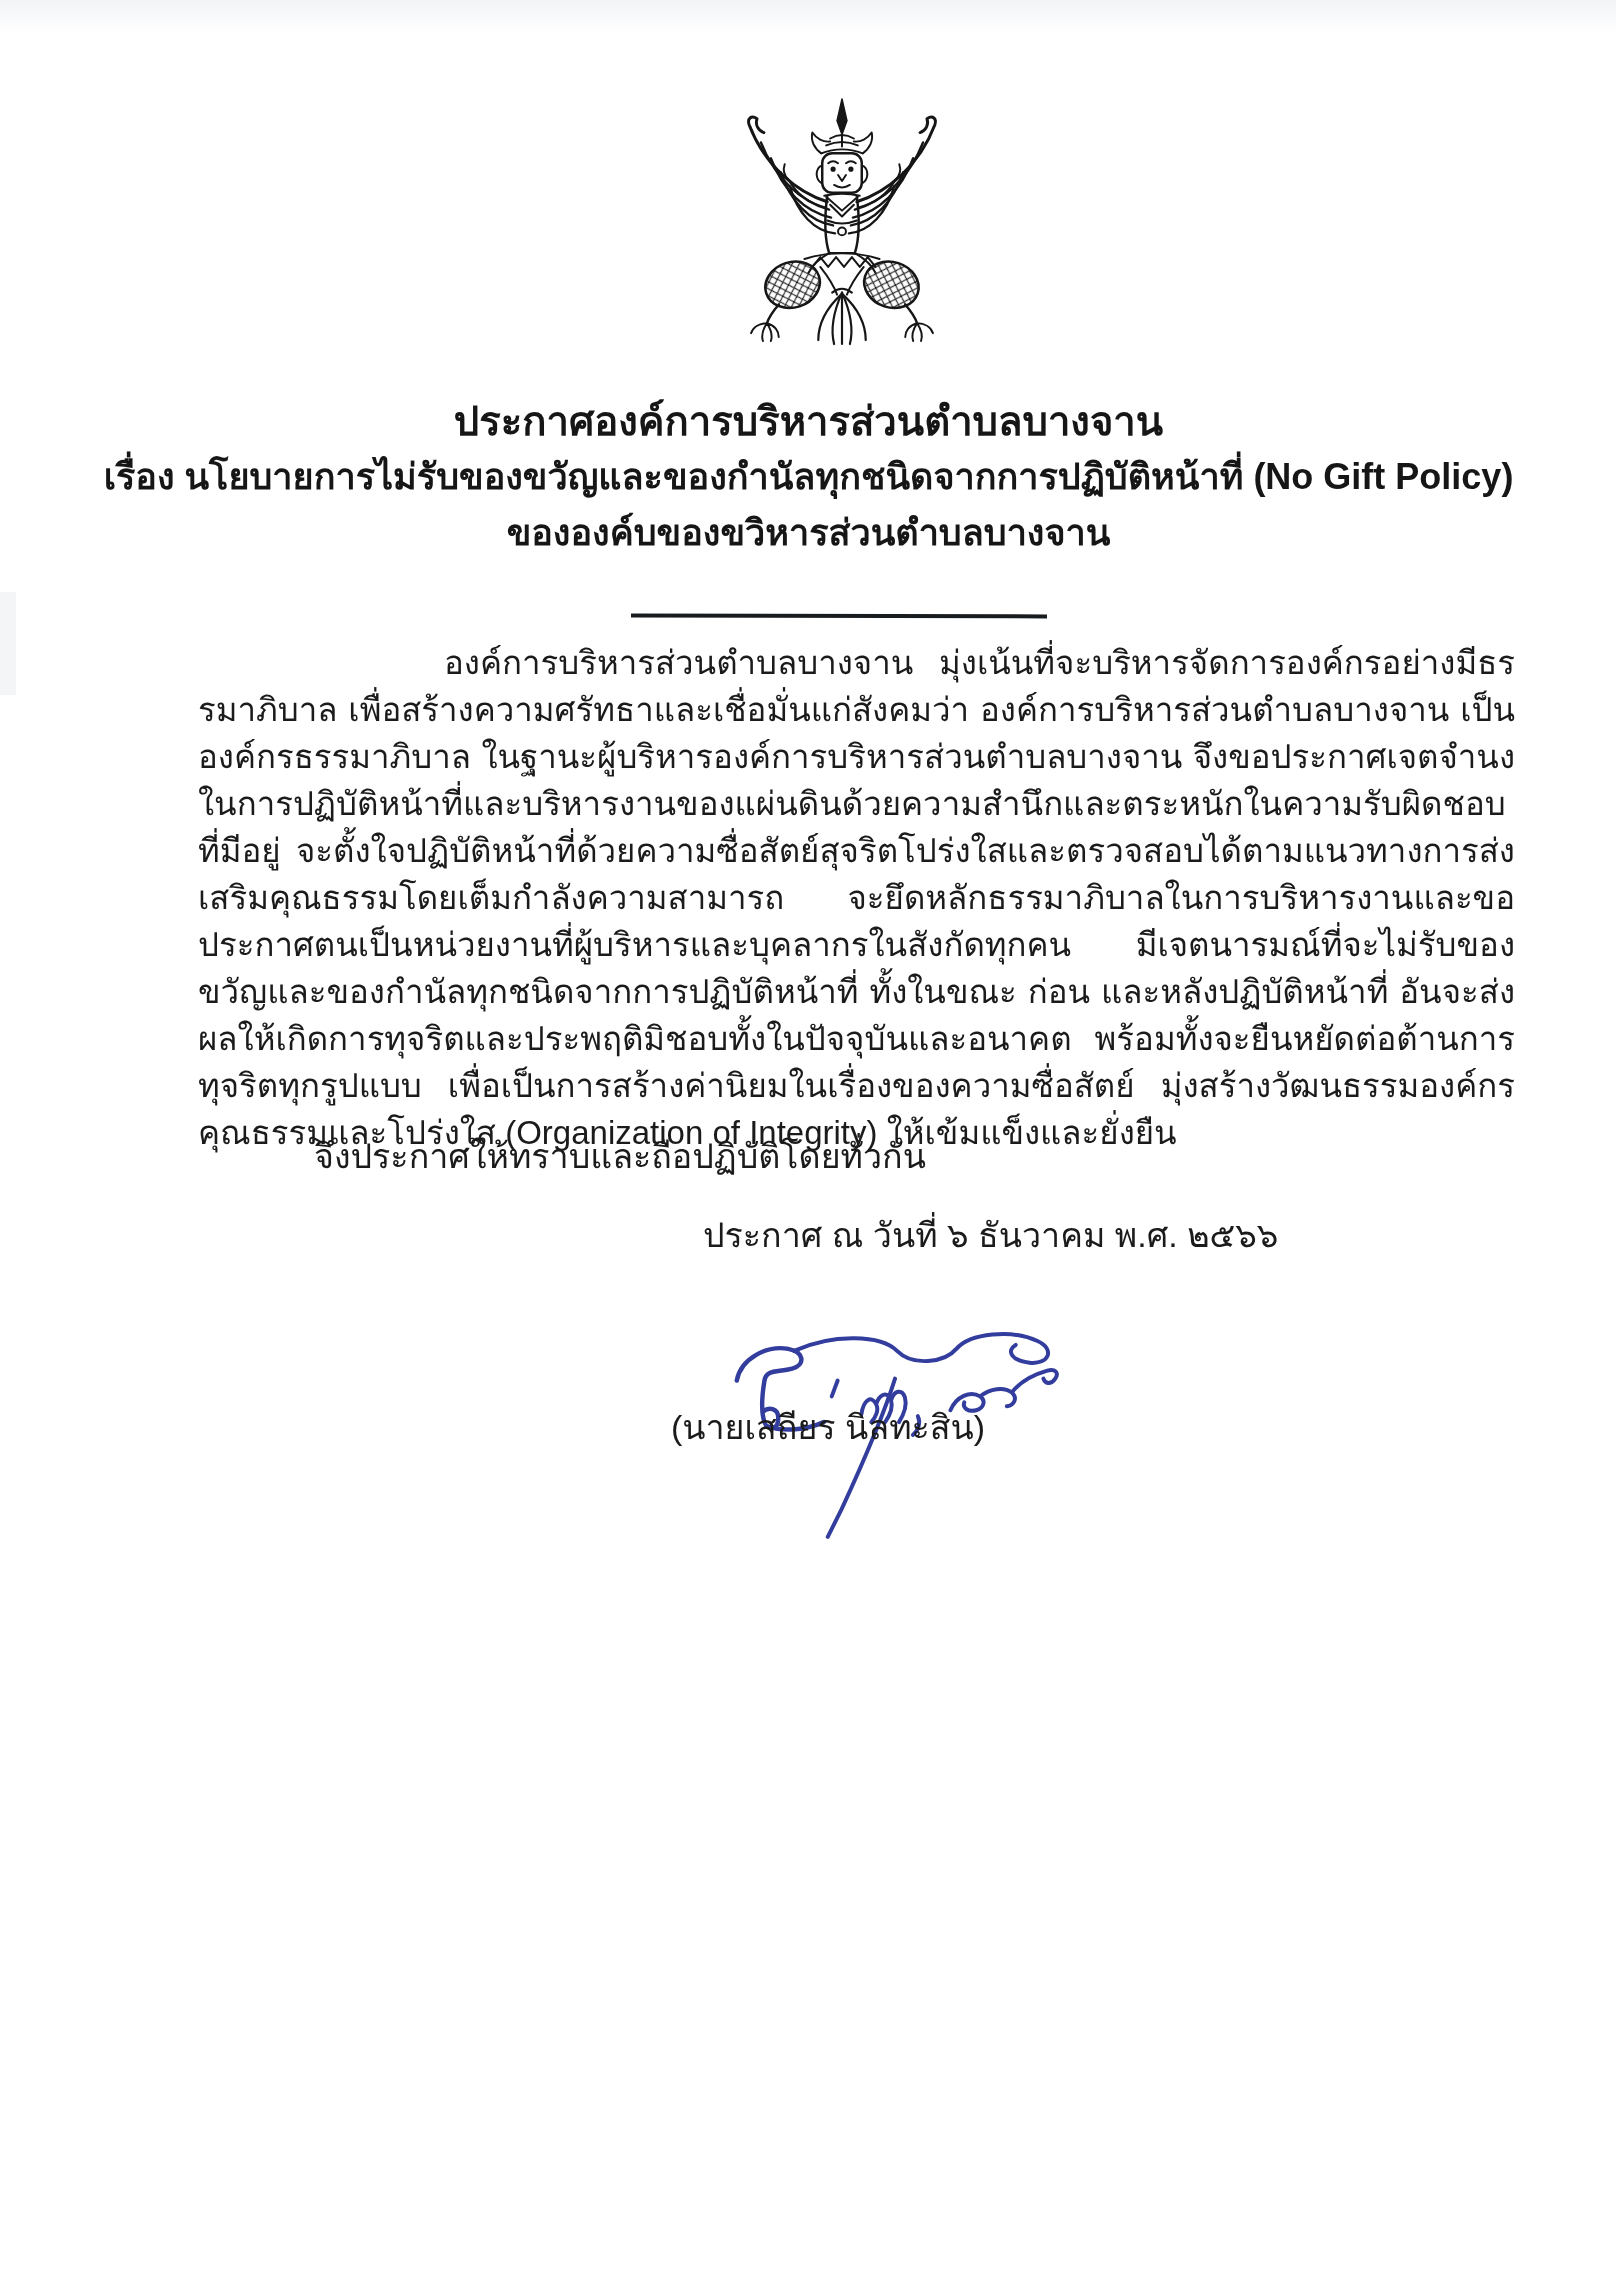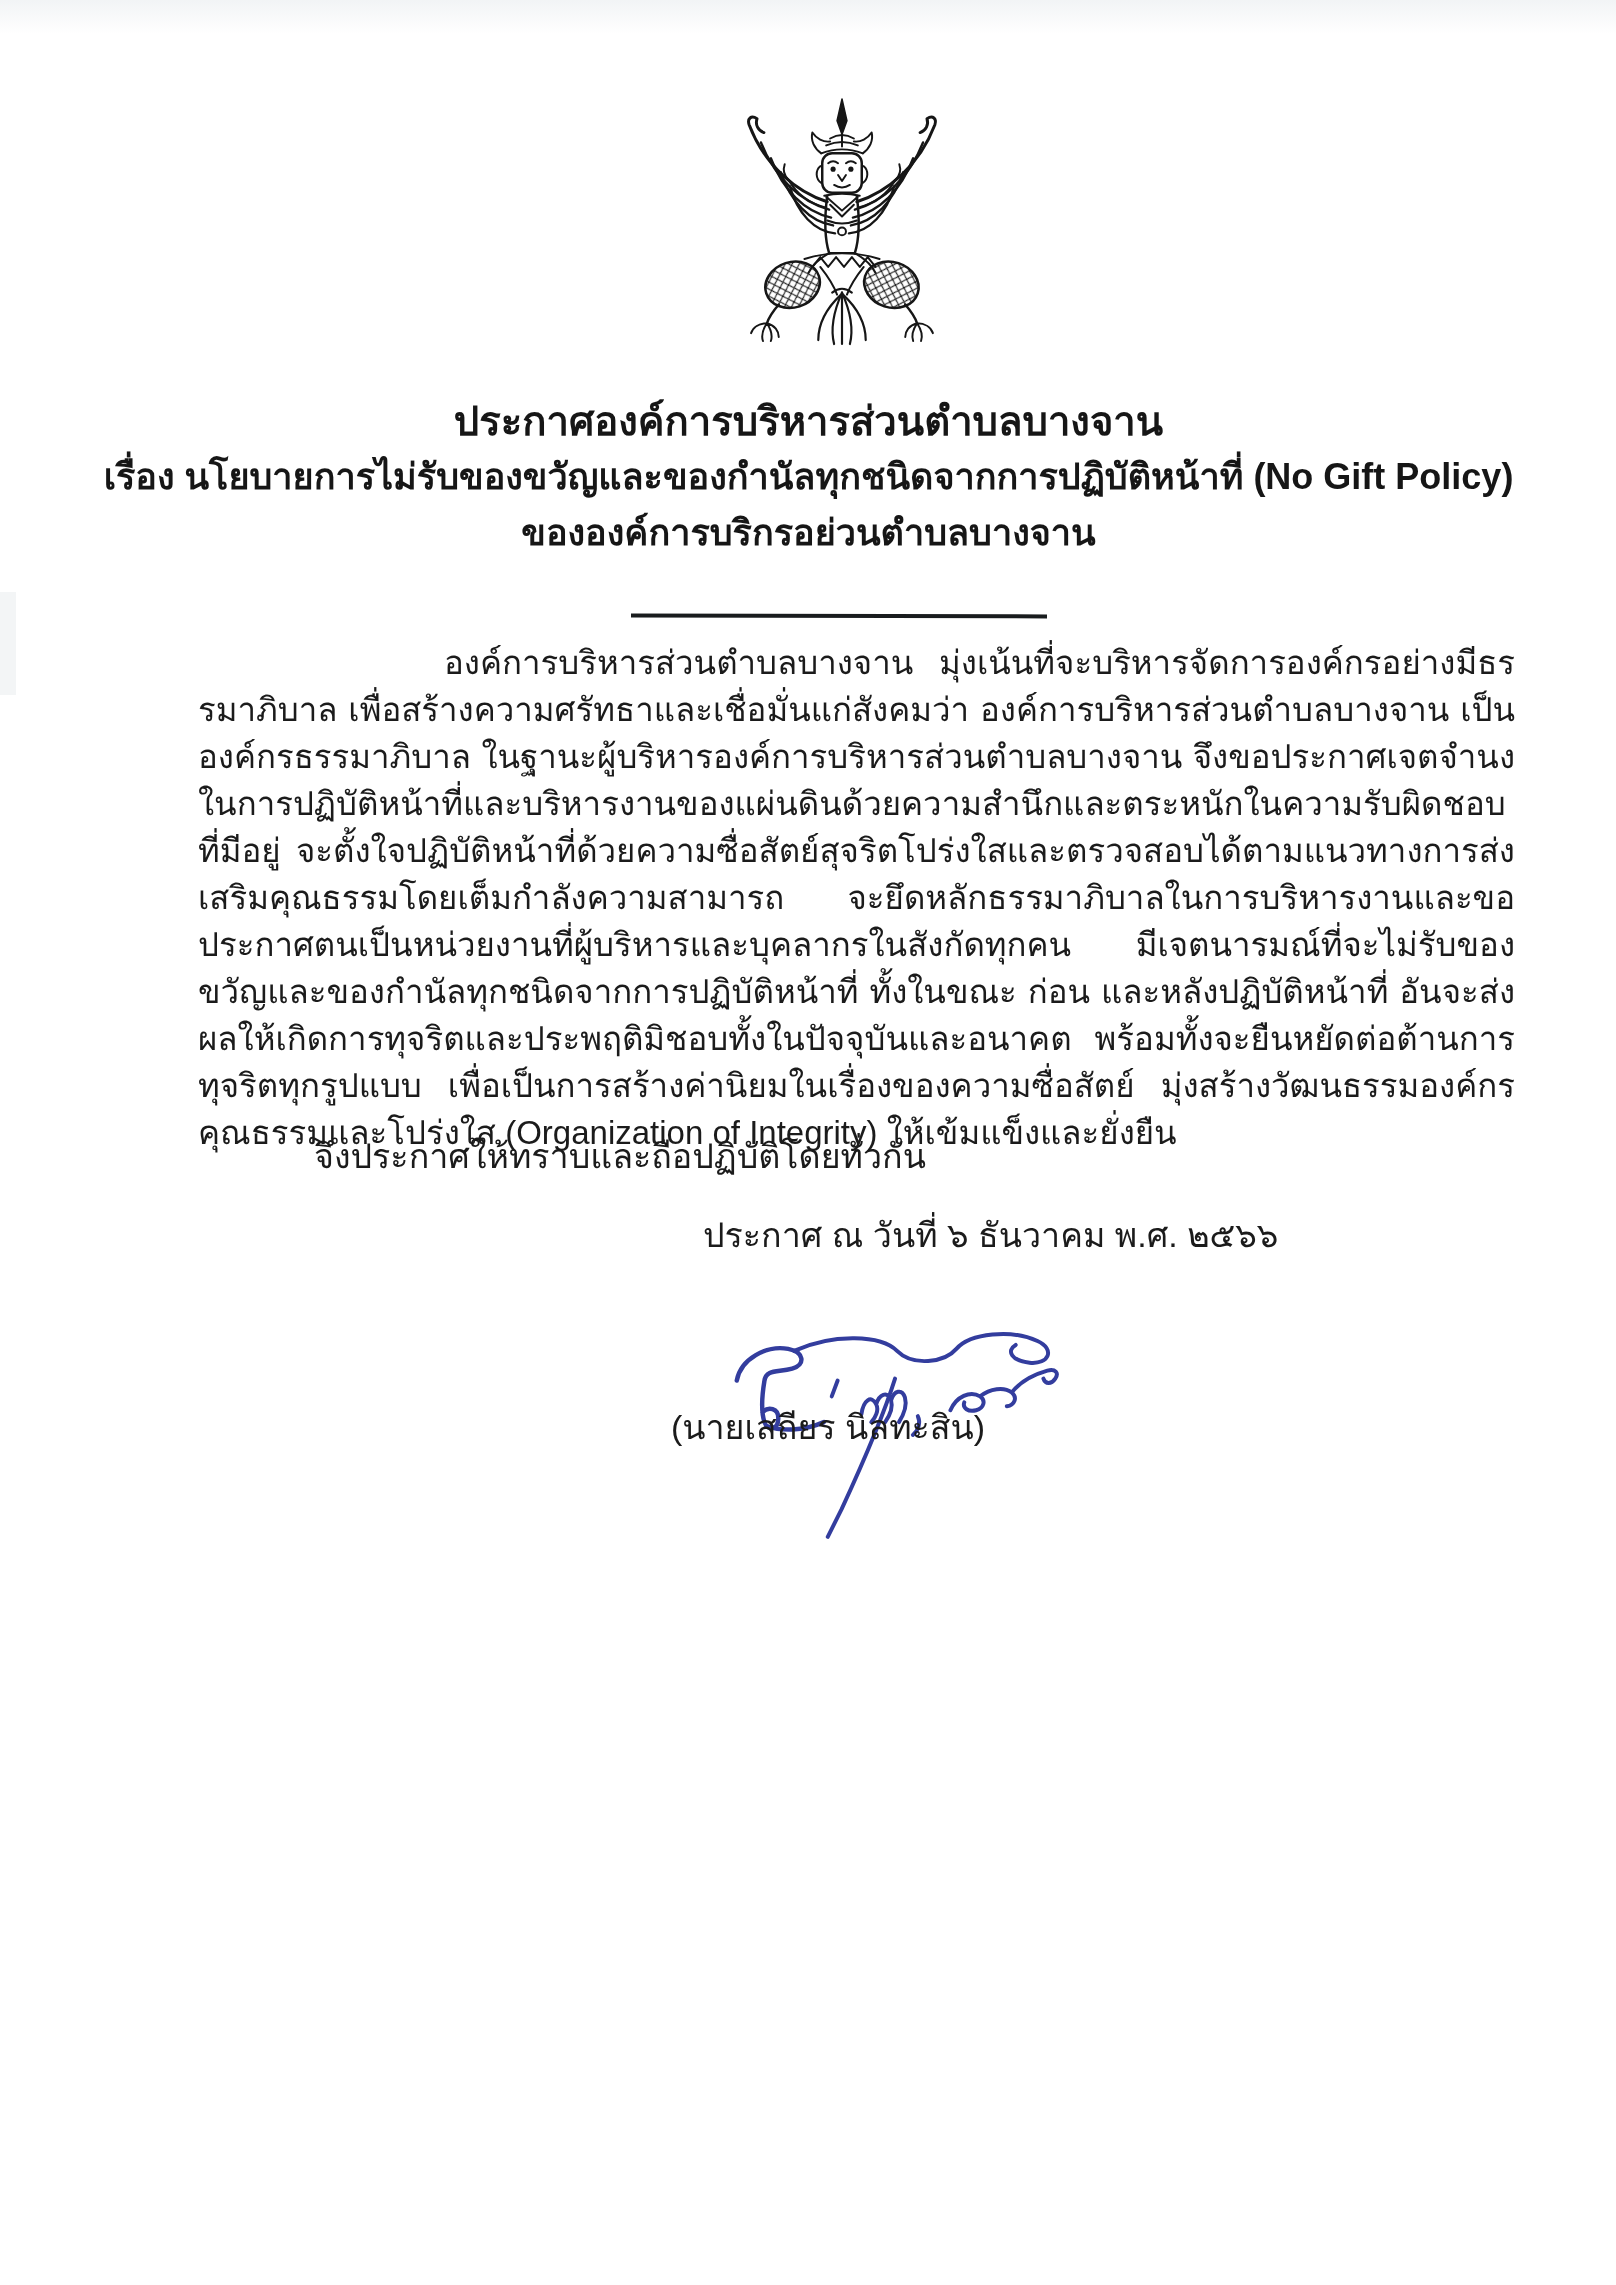--- a/index.html
+++ b/index.html
@@ -133,21 +133,21 @@
       <path d="M108,198 C108,218 108,236 108,250" stroke-width="2.2"></path>
       <path d="M108,198 C116,216 120,234 116,250" stroke-width="2.2"></path>
       <path d="M107,200 C92,214 84,230 84,246" stroke-width="2.2"></path>
       <path d="M109,200 C124,214 132,230 132,246" stroke-width="2.2"></path>
     </g>
   </svg>
 
   <div class="title-block">
     <div class="title-line title-l1">ประกาศองค์การบริหารส่วนตำบลบางจาน</div>
     <div class="title-line title-l2">เรื่อง นโยบายการไม่รับของขวัญและของกำนัลทุกชนิดจากการปฏิบัติหน้าที่ (No Gift Policy)</div>
-    <div class="title-line title-l3">ขององค์การบริกรอย่วนตำบลบางจาน</div>
+    <div class="title-line title-l3">ขององค์บของขวิหารส่วนตำบลบางจาน</div>
   </div>
 
   <div class="divider"></div>
 
   <div class="body-par">องค์การบริหารส่วนตำบลบางจาน มุ่งเน้นที่จะบริหารจัดการองค์กรอย่างมีธรรมาภิบาล เพื่อสร้างความศรัทธาและเชื่อมั่นแก่สังคมว่า องค์การบริหารส่วนตำบลบางจาน เป็นองค์กรธรรมาภิบาล ในฐานะผู้บริหารองค์การบริหารส่วนตำบลบางจาน จึงขอประกาศเจตจำนงในการปฏิบัติหน้าที่และบริหารงานของแผ่นดินด้วยความสำนึกและตระหนักในความรับผิดชอบที่มีอยู่ จะตั้งใจปฏิบัติหน้าที่ด้วยความซื่อสัตย์สุจริตโปร่งใสและตรวจสอบได้ตามแนวทางการส่งเสริมคุณธรรมโดยเต็มกำลังความสามารถ จะยึดหลักธรรมาภิบาลในการบริหารงานและขอประกาศตนเป็นหน่วยงานที่ผู้บริหารและบุคลากรในสังกัดทุกคน มีเจตนารมณ์ที่จะไม่รับของขวัญและของกำนัลทุกชนิดจากการปฏิบัติหน้าที่ ทั้งในขณะ ก่อน และหลังปฏิบัติหน้าที่ อันจะส่งผลให้เกิดการทุจริตและประพฤติมิชอบทั้งในปัจจุบันและอนาคต พร้อมทั้งจะยืนหยัดต่อต้านการทุจริตทุกรูปแบบ เพื่อเป็นการสร้างค่านิยมในเรื่องของความซื่อสัตย์ มุ่งสร้างวัฒนธรรมองค์กรคุณธรรมและโปร่งใส (Organization of Integrity) ให้เข้มแข็งและยั่งยืน</div>
 
   <div class="closing">จึงประกาศให้ทราบและถือปฏิบัติโดยทั่วกัน</div>
 
   <div class="date-line">ประกาศ ณ วันที่ ๖  ธันวาคม พ.ศ. ๒๕๖๖</div>
 

